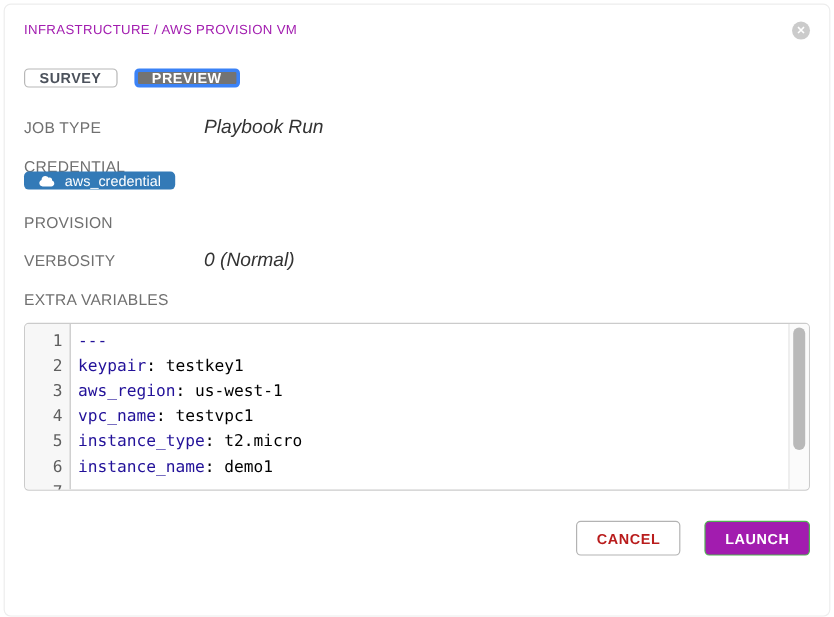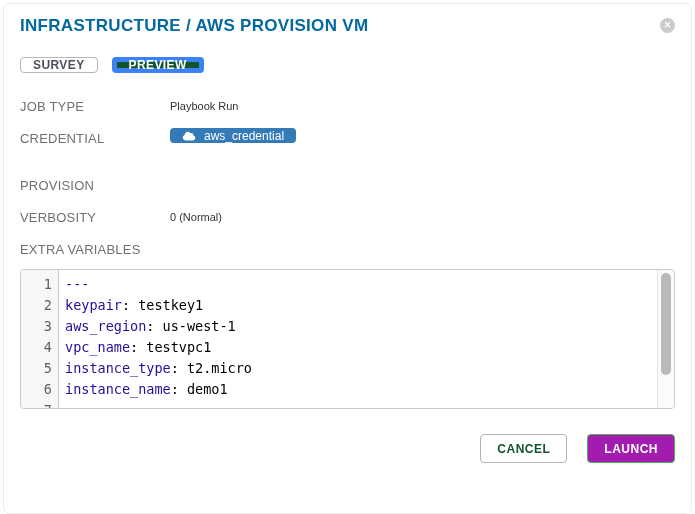--- a/index.html
+++ b/index.html
@@ -20,23 +20,23 @@
     background: #fff;
     padding: 14px 16px 0 16px;
   }
   
   .modal-header {
     display: flex;
     align-items: flex-start;
     justify-content: space-between;
   }
   .modal-title {
-    font-size: 17px;
-    font-weight: bold;
-    color: #0369a1;
+    font-size: 11px;
+    font-weight: normal;
+    color: #a21caf;
     letter-spacing: 0.3px;
     line-height: 15px;
   }
   .close-btn {
     width: 15px; height: 15px;
     border-radius: 50%;
     background: #cbcbcb;
     color: #ffffff;
     font-size: 9px;
     font-weight: bold;
@@ -56,37 +56,37 @@
     letter-spacing: 0.4px;
     display: flex; align-items: center; justify-content: center;
     cursor: pointer;
   }
   .tab-inactive {
     background: #fff;
     border: 1px solid #b7b7b7;
     color: #4c525c;
   }
   .tab-active {
-    background: #14532d;
-    border: 5px solid #3b82f6;
+    background: #737373;
+    border: 3px solid #3b82f6;
     color: #ffffff;
   }
   
   .details { margin-top: 26px; }
   .detail-row { display: flex; align-items: flex-start; margin-bottom: 17px; }
-  .detail-row.badge-row { margin-bottom: 32px; }
+  .detail-row.badge-row { margin-bottom: 20px; flex-direction: column; }
   .detail-label {
     width: 150px;
     font-size: 13px;
     color: #707070;
     letter-spacing: 0.2px;
     padding-top: 1px;
     line-height: 14px;
   }
-  .detail-value { font-size: 11px; color: #333; line-height: 15px; }
+  .detail-value { font-size: 16px; color: #333; line-height: 15px; font-style: italic; }
   .credential-badge {
     display: inline-flex;
     align-items: center;
     gap: 8px;
     background: #337ab7;
     color: #ffffff;
     font-size: 12px;
     height: 15px;
     padding: 0 12px;
     border-radius: 4px;
@@ -150,21 +150,21 @@
     height: 29px;
     padding: 0 16px;
     border-radius: 4px;
     font-family: "Liberation Sans", sans-serif;
     font-size: 12px;
     font-weight: 600;
     letter-spacing: 0.5px;
     display: flex; align-items: center; justify-content: center;
     cursor: pointer;
   }
-  .btn-cancel { background: #ffffff; border: 1px solid #b3b3b3; color: #14532d; }
+  .btn-cancel { background: #ffffff; border: 1px solid #b3b3b3; color: #b91c1c; }
   .btn-launch { background: #a21caf; border: 1px solid #4fb151; color: #ffffff; }
 </style>
 </head>
 <body>
 
 <div class="modal">
 
   <div class="modal-header">
     <div class="modal-title">INFRASTRUCTURE / AWS PROVISION VM</div>
     <div class="close-btn">✕</div>

